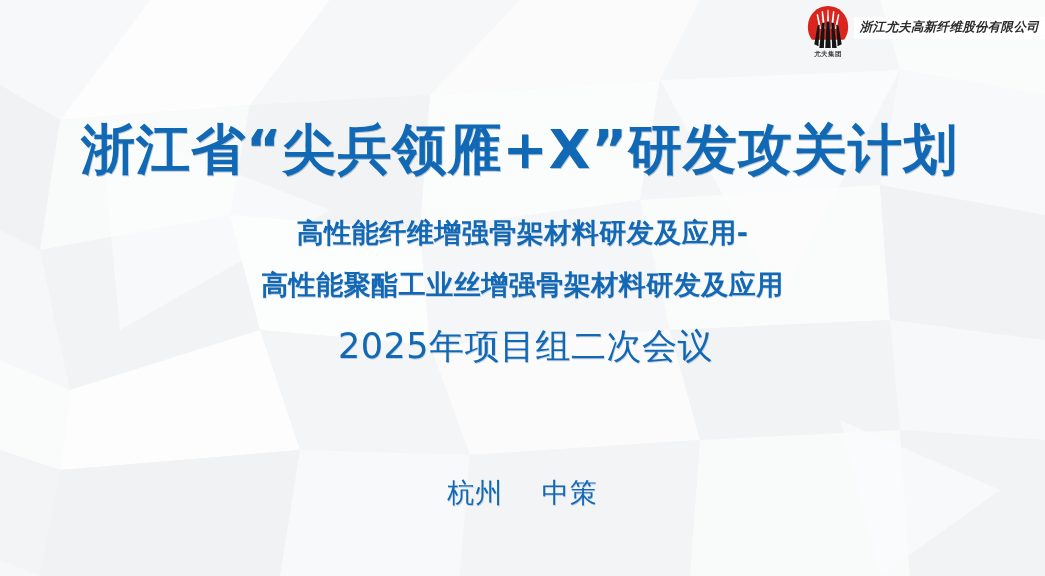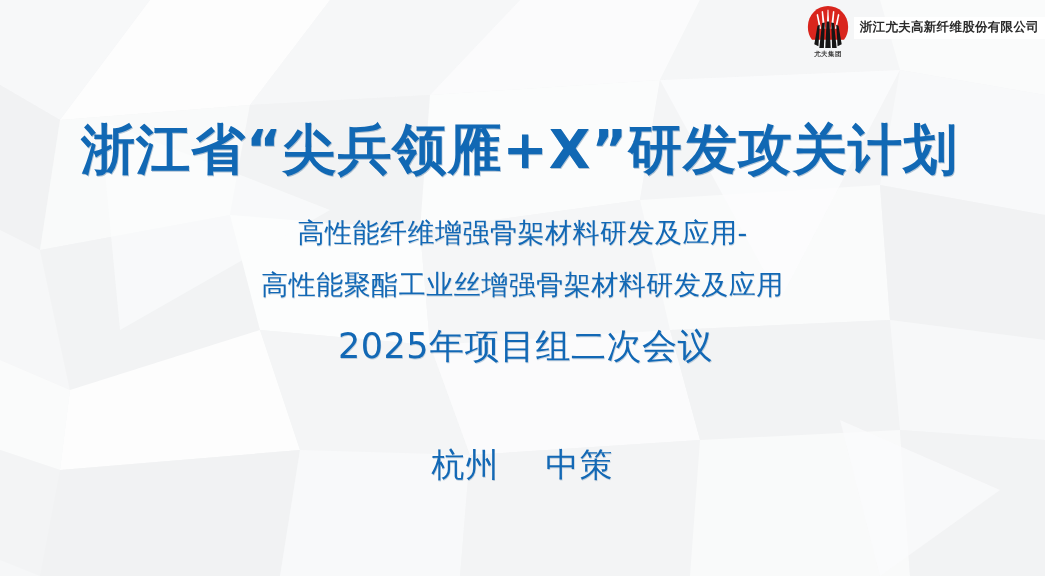--- a/index.html
+++ b/index.html
@@ -64,20 +64,21 @@
     color: #3a3a3a;
     letter-spacing: 0.5px;
     white-space: nowrap;
     transform: scale(0.92);
   }
   #company-name-plate {
     margin-top: 17px;
     margin-left: 0;
     background: #ffffff;
     padding: 2px 6px 3px 6px;
+    font-style: italic;
   }
   #company-name {
     font-size: 12.5px;
     font-weight: bold;
     color: #2b2b2b;
     letter-spacing: 0.3px;
     white-space: nowrap;
   }
 
   
@@ -103,21 +104,21 @@
     white-space: nowrap;
     text-shadow: 0.8px 0.8px 0 rgba(10,70,125,0.30);
   }
   #subtitle-1, #subtitle-2 {
     position: absolute;
     left: 0;
     width: 1045px;
     text-align: center;
     font-size: 27px;
     line-height: 40px;
-    font-weight: normal;
+    font-weight: bold;
     color: #1268b5;
     letter-spacing: 0.5px;
     white-space: nowrap;
     text-shadow: 0.6px 0.6px 0 rgba(10,70,125,0.22);
   }
   #subtitle-1 { top: 213px; }
   #subtitle-2 { top: 265px; }
 
   #meeting-line {
     position: absolute;
@@ -142,26 +143,27 @@
   }
   #event-date {
     font-size: 31px;
     line-height: 43px;
     color: #1268b5;
     letter-spacing: 1px;
     white-space: nowrap;
     text-shadow: 0.6px 0.6px 0 rgba(10,70,125,0.22);
   }
   #event-location {
-    font-size: 33px;
+    font-size: 27px;
     line-height: 43px;
     color: #1268b5;
     letter-spacing: 1px;
     white-space: pre;
     text-shadow: 0.6px 0.6px 0 rgba(10,70,125,0.22);
+    margin-top: 28px;
   }
 </style>
 </head>
 <body>
 
 <div id="slide">
 
   <svg id="bg-polygons" viewBox="0 0 1045 576" preserveAspectRatio="none" xmlns="http://www.w3.org/2000/svg">
     <rect x="0" y="0" width="1045" height="576" fill="#f3f4f5"></rect>
 

